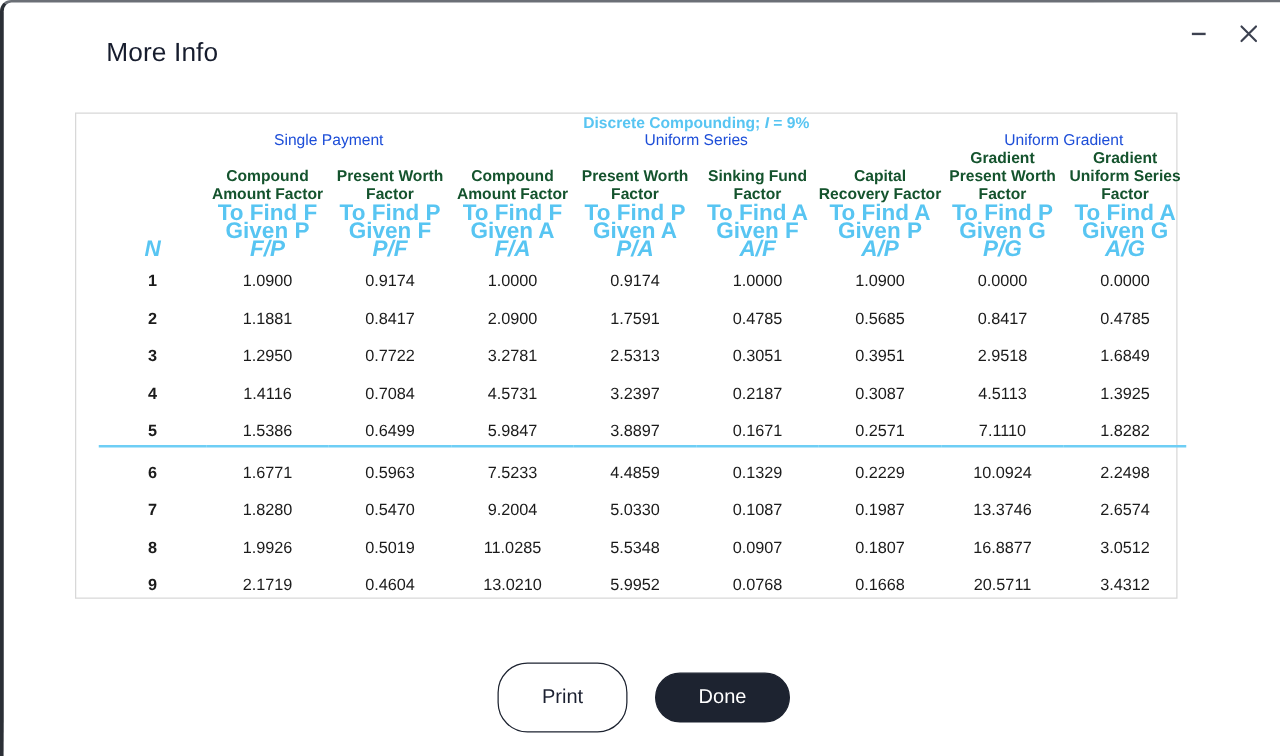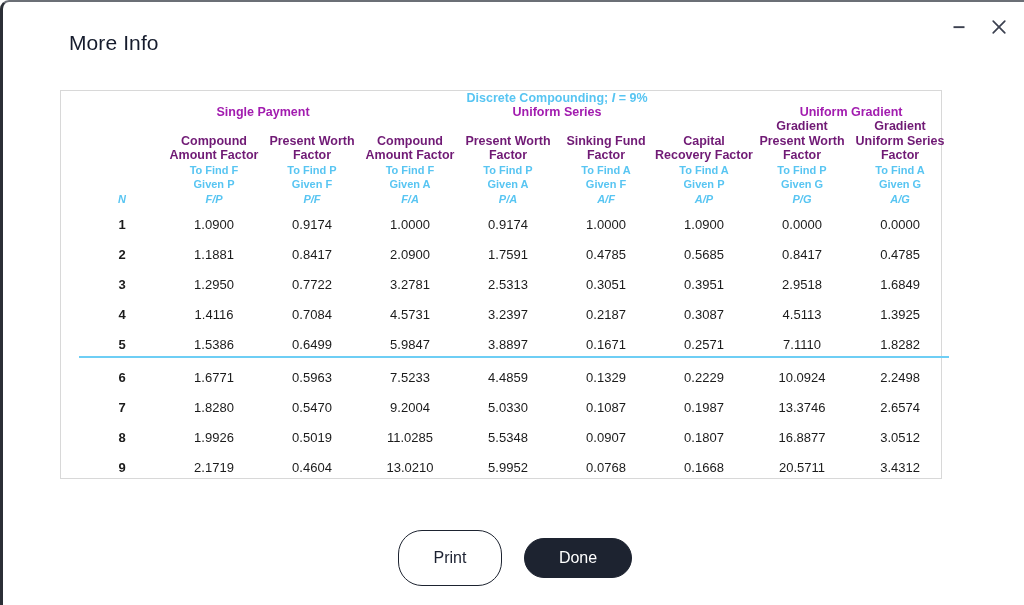--- a/index.html
+++ b/index.html
@@ -40,21 +40,21 @@
     align-items: center;
     justify-content: center;
     cursor: pointer;
     color: #3c4150;
   }
   .winbtn svg { display: block; }
 
   
   #page-title {
     position: absolute;
-    left: 66px;
+    left: 82px;
     top: 29px;
     font-size: 21px;
     font-weight: 400;
     color: #161c2d;
     letter-spacing: 0.1px;
   }
 
   
   #table-card {
     position: absolute;
@@ -81,39 +81,39 @@
     border: none;
   }
   .hdr-title {
     color: #58c5f2;
     font-weight: bold;
     font-size: 12.5px;
     padding: 6px 0 5px 0;
     border-bottom: 2px solid #6ecef5;
   }
   .hdr-group {
-    color: #a21caf;
-    font-weight: bold;
+    color: #1d4ed8;
+    font-weight: normal;
     font-size: 12.5px;
     padding: 5px 0 5px 0;
     border-bottom: 2px solid #6ecef5;
   }
   .hdr-name {
-    color: #701a75;
+    color: #14532d;
     font-weight: bold;
     font-size: 12.5px;
     line-height: 14.5px;
     padding: 9px 3px 4px 3px;
     border-bottom: 2px solid #6ecef5;
     vertical-align: bottom;
   }
   .hdr-find {
     color: #58c5f2;
     font-weight: bold;
-    font-size: 11px;
+    font-size: 18px;
     line-height: 14.5px;
     padding: 4px 3px 4px 3px;
     border-bottom: 2px solid #6ecef5;
     vertical-align: bottom;
     margin-top: 45px;
   }
   .hdr-find i, .hdr-title i, .hdr-name i { font-style: italic; }
 
   .ncol-head { font-style: italic; font-weight: bold; }
 

